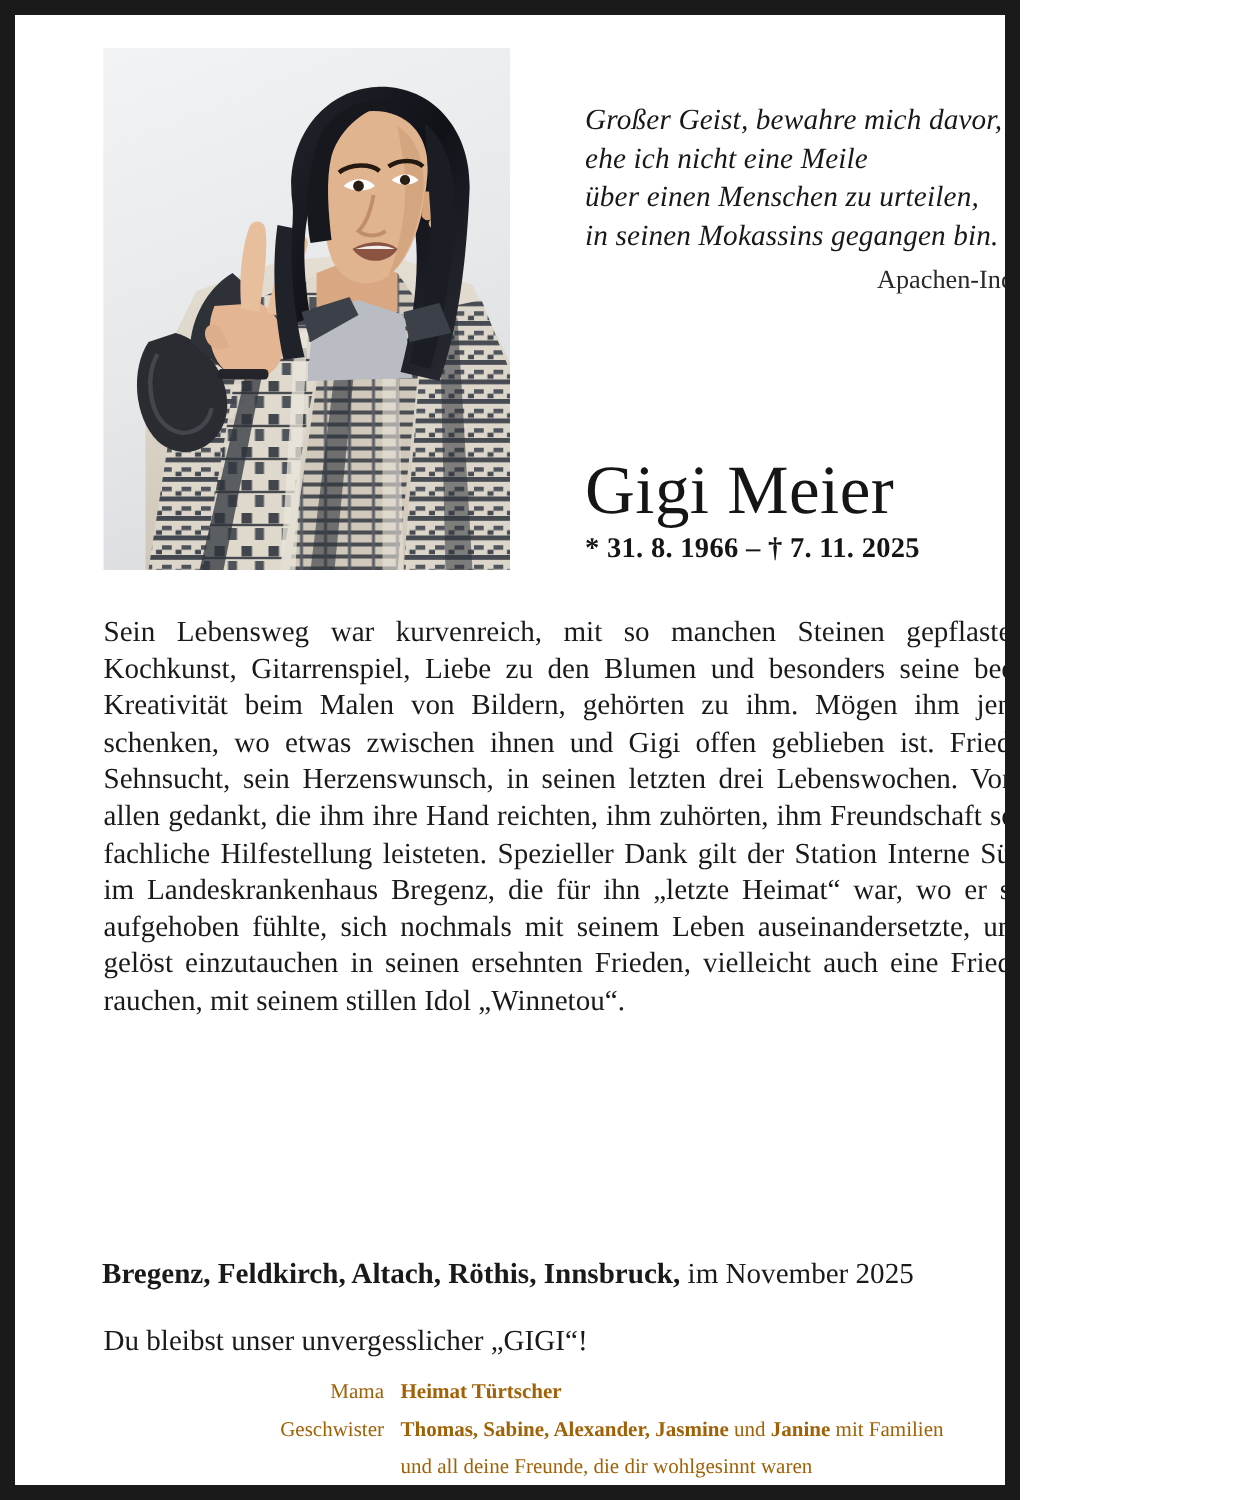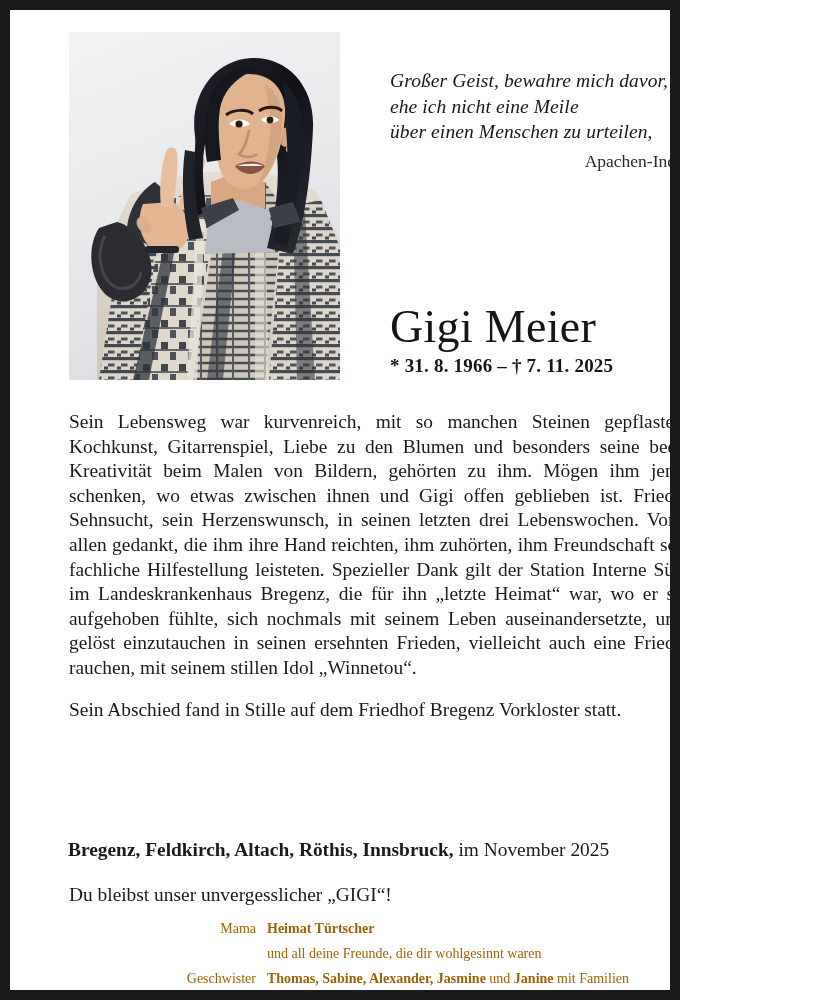--- a/index.html
+++ b/index.html
@@ -283,51 +283,51 @@
             <path d="M132 176 L164 166 L170 178 L138 196 Z" fill="#3b4049"></path>
             <path d="M200 176 L224 170 L232 190 L204 196 Z" fill="#3b4049"></path>
           </g>
         </svg>
       </div>
 
       <div class="quote-block">
         <div class="quote-line">Großer Geist, bewahre mich davor,</div>
         <div class="quote-line">ehe ich nicht eine Meile</div>
         <div class="quote-line">über einen Menschen zu urteilen,</div>
+        <div class="quote-line">in seinen Mokassins gegangen bin.</div>
         <div class="quote-attrib">Apachen-Indianer</div>
       </div>
     </div>
 
     <div class="name-block">
       <h1 class="deceased-name">Gigi Meier</h1>
       <div class="life-dates">* 31. 8. 1966 – † 7. 11. 2025</div>
     </div>
 
     <div class="body-text">
       <p class="para last-line-left">Sein Lebensweg war kurvenreich, mit so manchen Steinen gepflastert. Gelernte Kochkunst, Gitarrenspiel, Liebe zu den Blumen und besonders seine beeindruckende Kreativität beim Malen von Bildern, gehörten zu ihm. Mögen ihm jene Nachsicht schenken, wo etwas zwischen ihnen und Gigi offen geblieben ist. Friede war seine Sehnsucht, sein Herzenswunsch, in seinen letzten drei Lebenswochen. Von Herzen sei allen gedankt, die ihm ihre Hand reichten, ihm zuhörten, ihm Freundschaft schenkten und fachliche Hilfestellung leisteten. Spezieller Dank gilt der Station Interne Süd, Station 4, im Landeskrankenhaus Bregenz, die für ihn „letzte Heimat“ war, wo er sich sehr gut aufgehoben fühlte, sich nochmals mit seinem Leben auseinandersetzte, um dann ganz gelöst einzutauchen in seinen ersehnten Frieden, vielleicht auch eine Friedenspfeife zu rauchen, mit seinem stillen Idol „Winnetou“.</p>
-      <p class="para last-line-left">Sein Abschied fand in Stille auf dem Friedhof Bregenz Vorkloster statt.</p>
     </div>
 
     <div class="places-line">
       <span class="places">Bregenz, Feldkirch, Altach, Röthis, Innsbruck,</span><span> im November 2025</span>
     </div>
 
     <div class="closing">
       <div class="farewell">Du bleibst unser unvergesslicher „GIGI“!</div>
 
       <div class="family">
         <div class="family-row">
           <span class="rel">Mama</span>
           <span class="members"><b>Heimat Türtscher</b></span>
         </div>
+        <div class="family-row">
+          <span class="rel">Geschwister</span>
+          <span class="members"><b>Thomas, Sabine, Alexander, Jasmine</b> und <b>Janine</b> mit Familien</span>
+        </div>
         <div class="family-row friends">
           <span class="rel"></span>
           <span class="members">und all deine Freunde, die dir wohlgesinnt waren</span>
         </div>
-        <div class="family-row">
-          <span class="rel">Geschwister</span>
-          <span class="members"><b>Thomas, Sabine, Alexander, Jasmine</b> und <b>Janine</b> mit Familien</span>
-        </div>
       </div>
     </div>
 
   </div>
 </div>
 
 </body></html>

